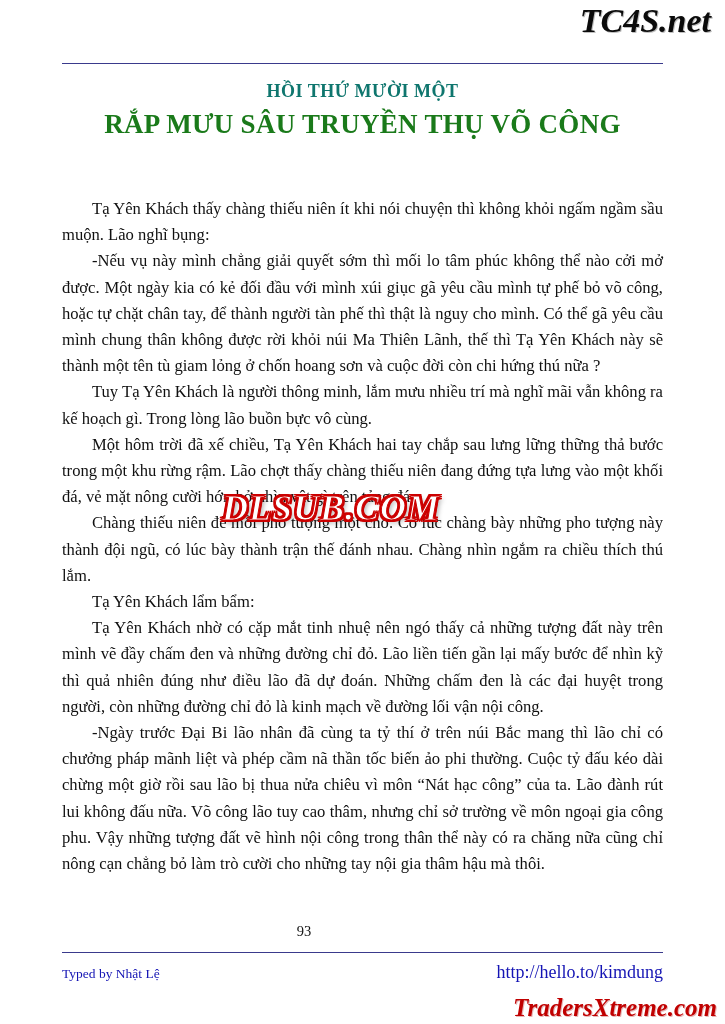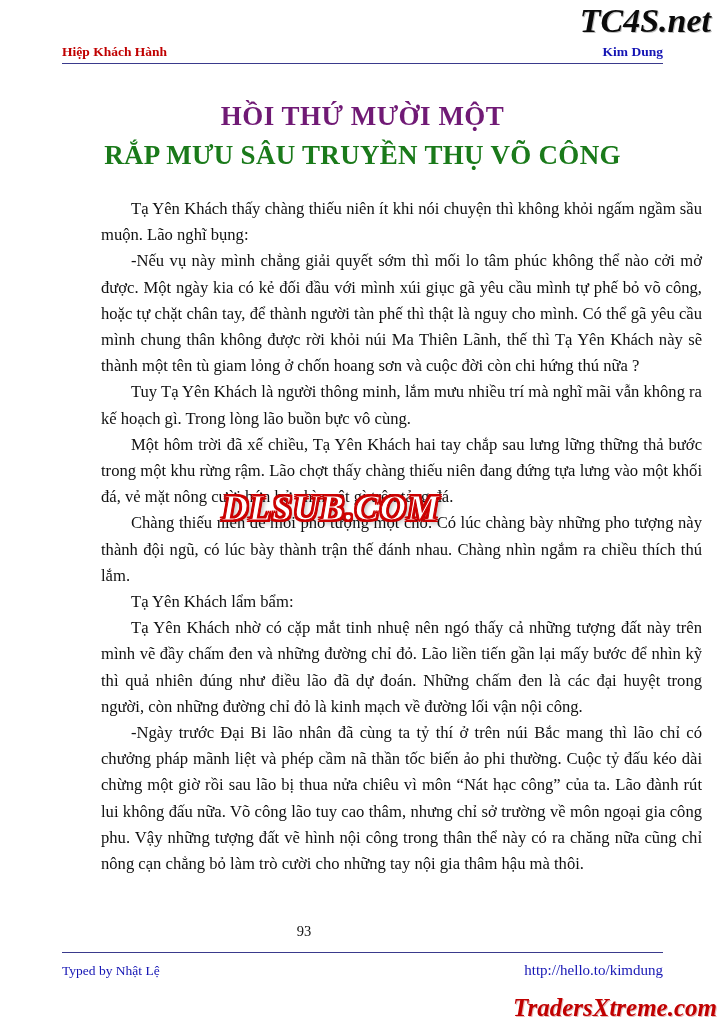--- a/index.html
+++ b/index.html
@@ -61,26 +61,25 @@
 
   
   .title-block {
     position: absolute;
     top: 80px;
     left: 62px;
     right: 62px;
     text-align: center;
   }
   .title-1 {
-    color: #701a75;
-    font-size: 27px;
+    color: #0f766e;
+    font-size: 18px;
     font-weight: bold;
     letter-spacing: 0.5px;
     line-height: 1.25;
-    margin-top: 20px;
   }
   .title-2 {
     color: #1a7a1a;
     font-size: 27px;
     font-weight: bold;
     letter-spacing: 0.3px;
     line-height: 1.3;
     margin-top: 4px;
   }
 
@@ -88,21 +87,20 @@
   .body-text {
     position: absolute;
     top: 196px;
     left: 62px;
     width: 601px;
     font-size: 16.6px;
     line-height: 26.2px;
     color: #101010;
     text-align: justify;
     text-justify: inter-word;
-    margin-left: 39px;
   }
   .body-text p {
     margin: 0;
     text-indent: 30px;
   }
 
   
   .dlsub {
     position: absolute;
     top: 487px;
@@ -148,21 +146,21 @@
     position: absolute;
     top: 962px;
     left: 62px;
     right: 62px;
     display: flex;
     justify-content: space-between;
     align-items: baseline;
     font-size: 13.5px;
     color: #1414b4;
   }
-  .ftr-right { font-size: 15px; }
+  .ftr-right { font-size: 18px; }
 
   
   .txtreme {
     position: absolute;
     bottom: 2px;
     right: 8px;
     font-family: "Liberation Serif", serif;
     font-size: 25px;
     font-weight: bold;
     font-style: italic;
@@ -172,24 +170,20 @@
     margin-left: 30px;
   }
 </style>
 </head>
 <body>
 
 <div class="page">
 
   <div class="tc4s">TC4S.net</div>
 
-  <div class="hdr">
-    <span class="hdr-left">Hiệp Khách Hành</span>
-    <span class="hdr-right">Kim Dung</span>
-  </div>
   <div class="hdr-rule"></div>
 
   <div class="title-block">
     <div class="title-1">HỒI THỨ MƯỜI MỘT</div>
     <div class="title-2">RẮP MƯU SÂU TRUYỀN THỤ VÕ CÔNG</div>
   </div>
 
   <div class="body-text">
     <p>Tạ Yên Khách thấy chàng thiếu niên ít khi nói chuyện thì không khỏi ngấm ngầm sầu muộn. Lão nghĩ bụng:</p>
     <p>-Nếu vụ này mình chẳng giải quyết sớm thì mối lo tâm phúc không thể nào cởi mở được. Một ngày kia có kẻ đối đầu với mình xúi giục gã yêu cầu mình tự phế bỏ võ công, hoặc tự chặt chân tay, để thành người tàn phế thì thật là nguy cho mình. Có thể gã yêu cầu mình chung thân không được rời khỏi núi Ma Thiên Lãnh, thế thì Tạ Yên Khách này sẽ thành một tên tù giam lỏng ở chốn hoang sơn và cuộc đời còn chi hứng thú nữa ?</p>

